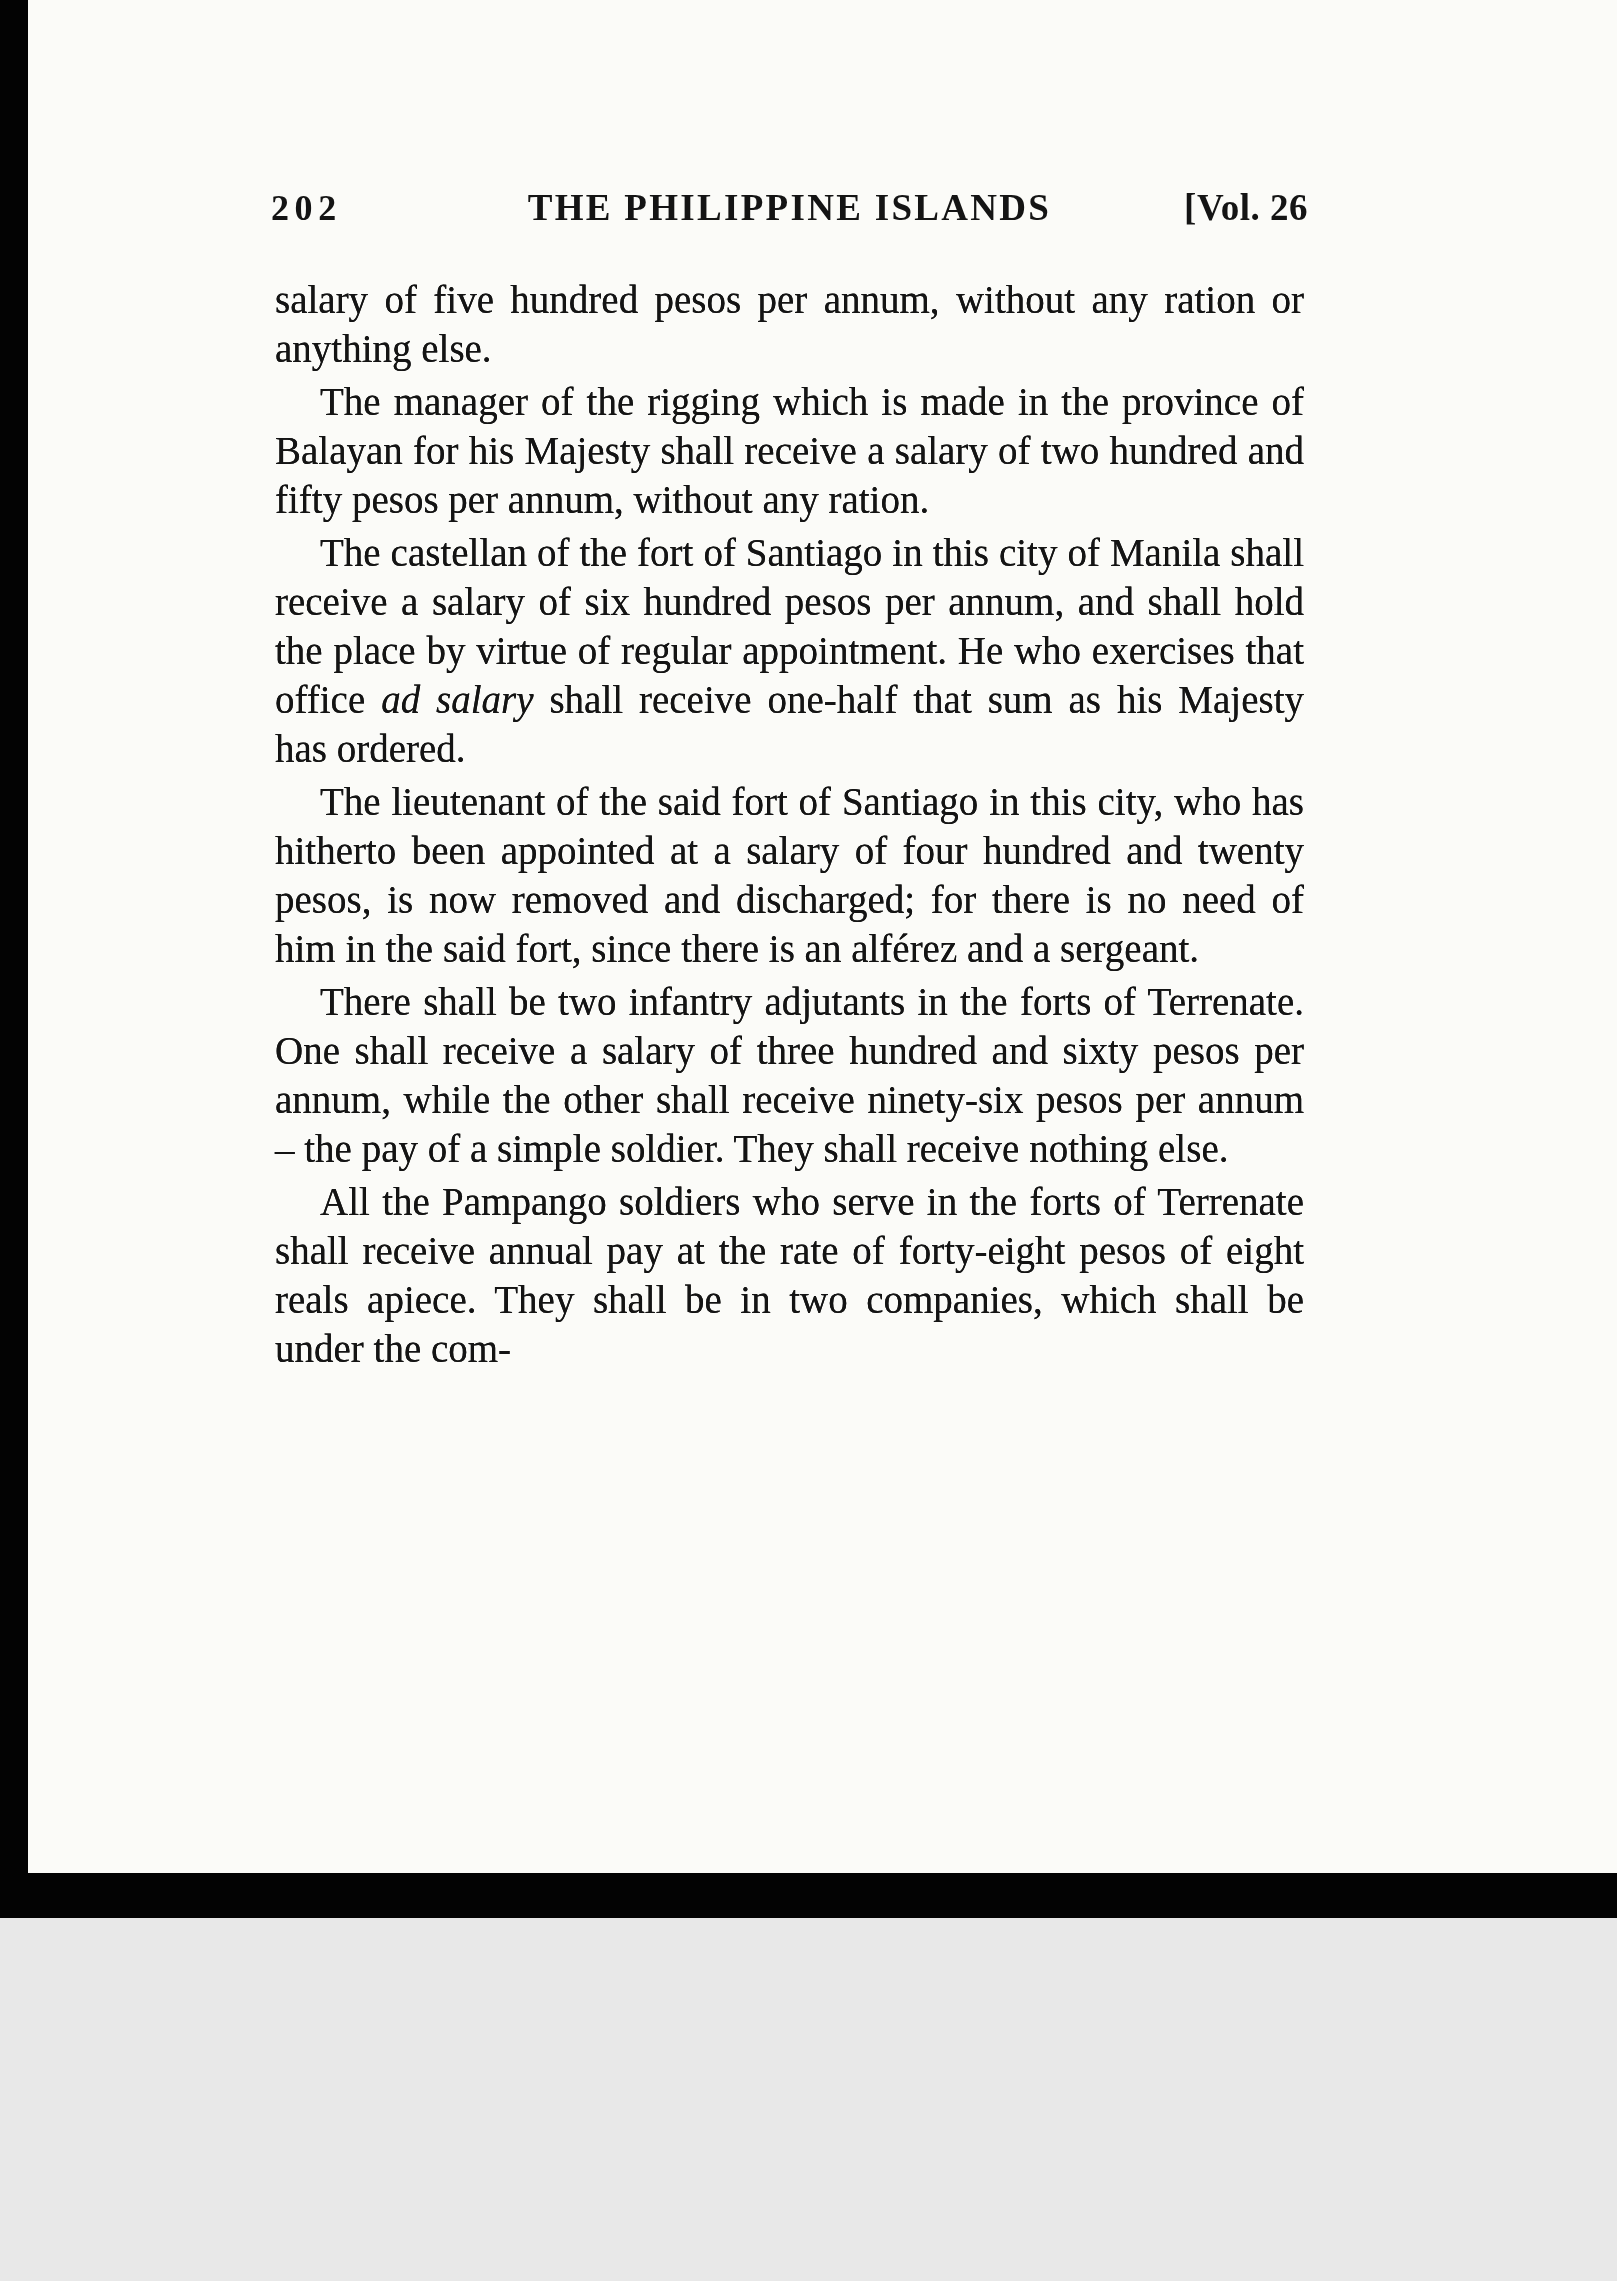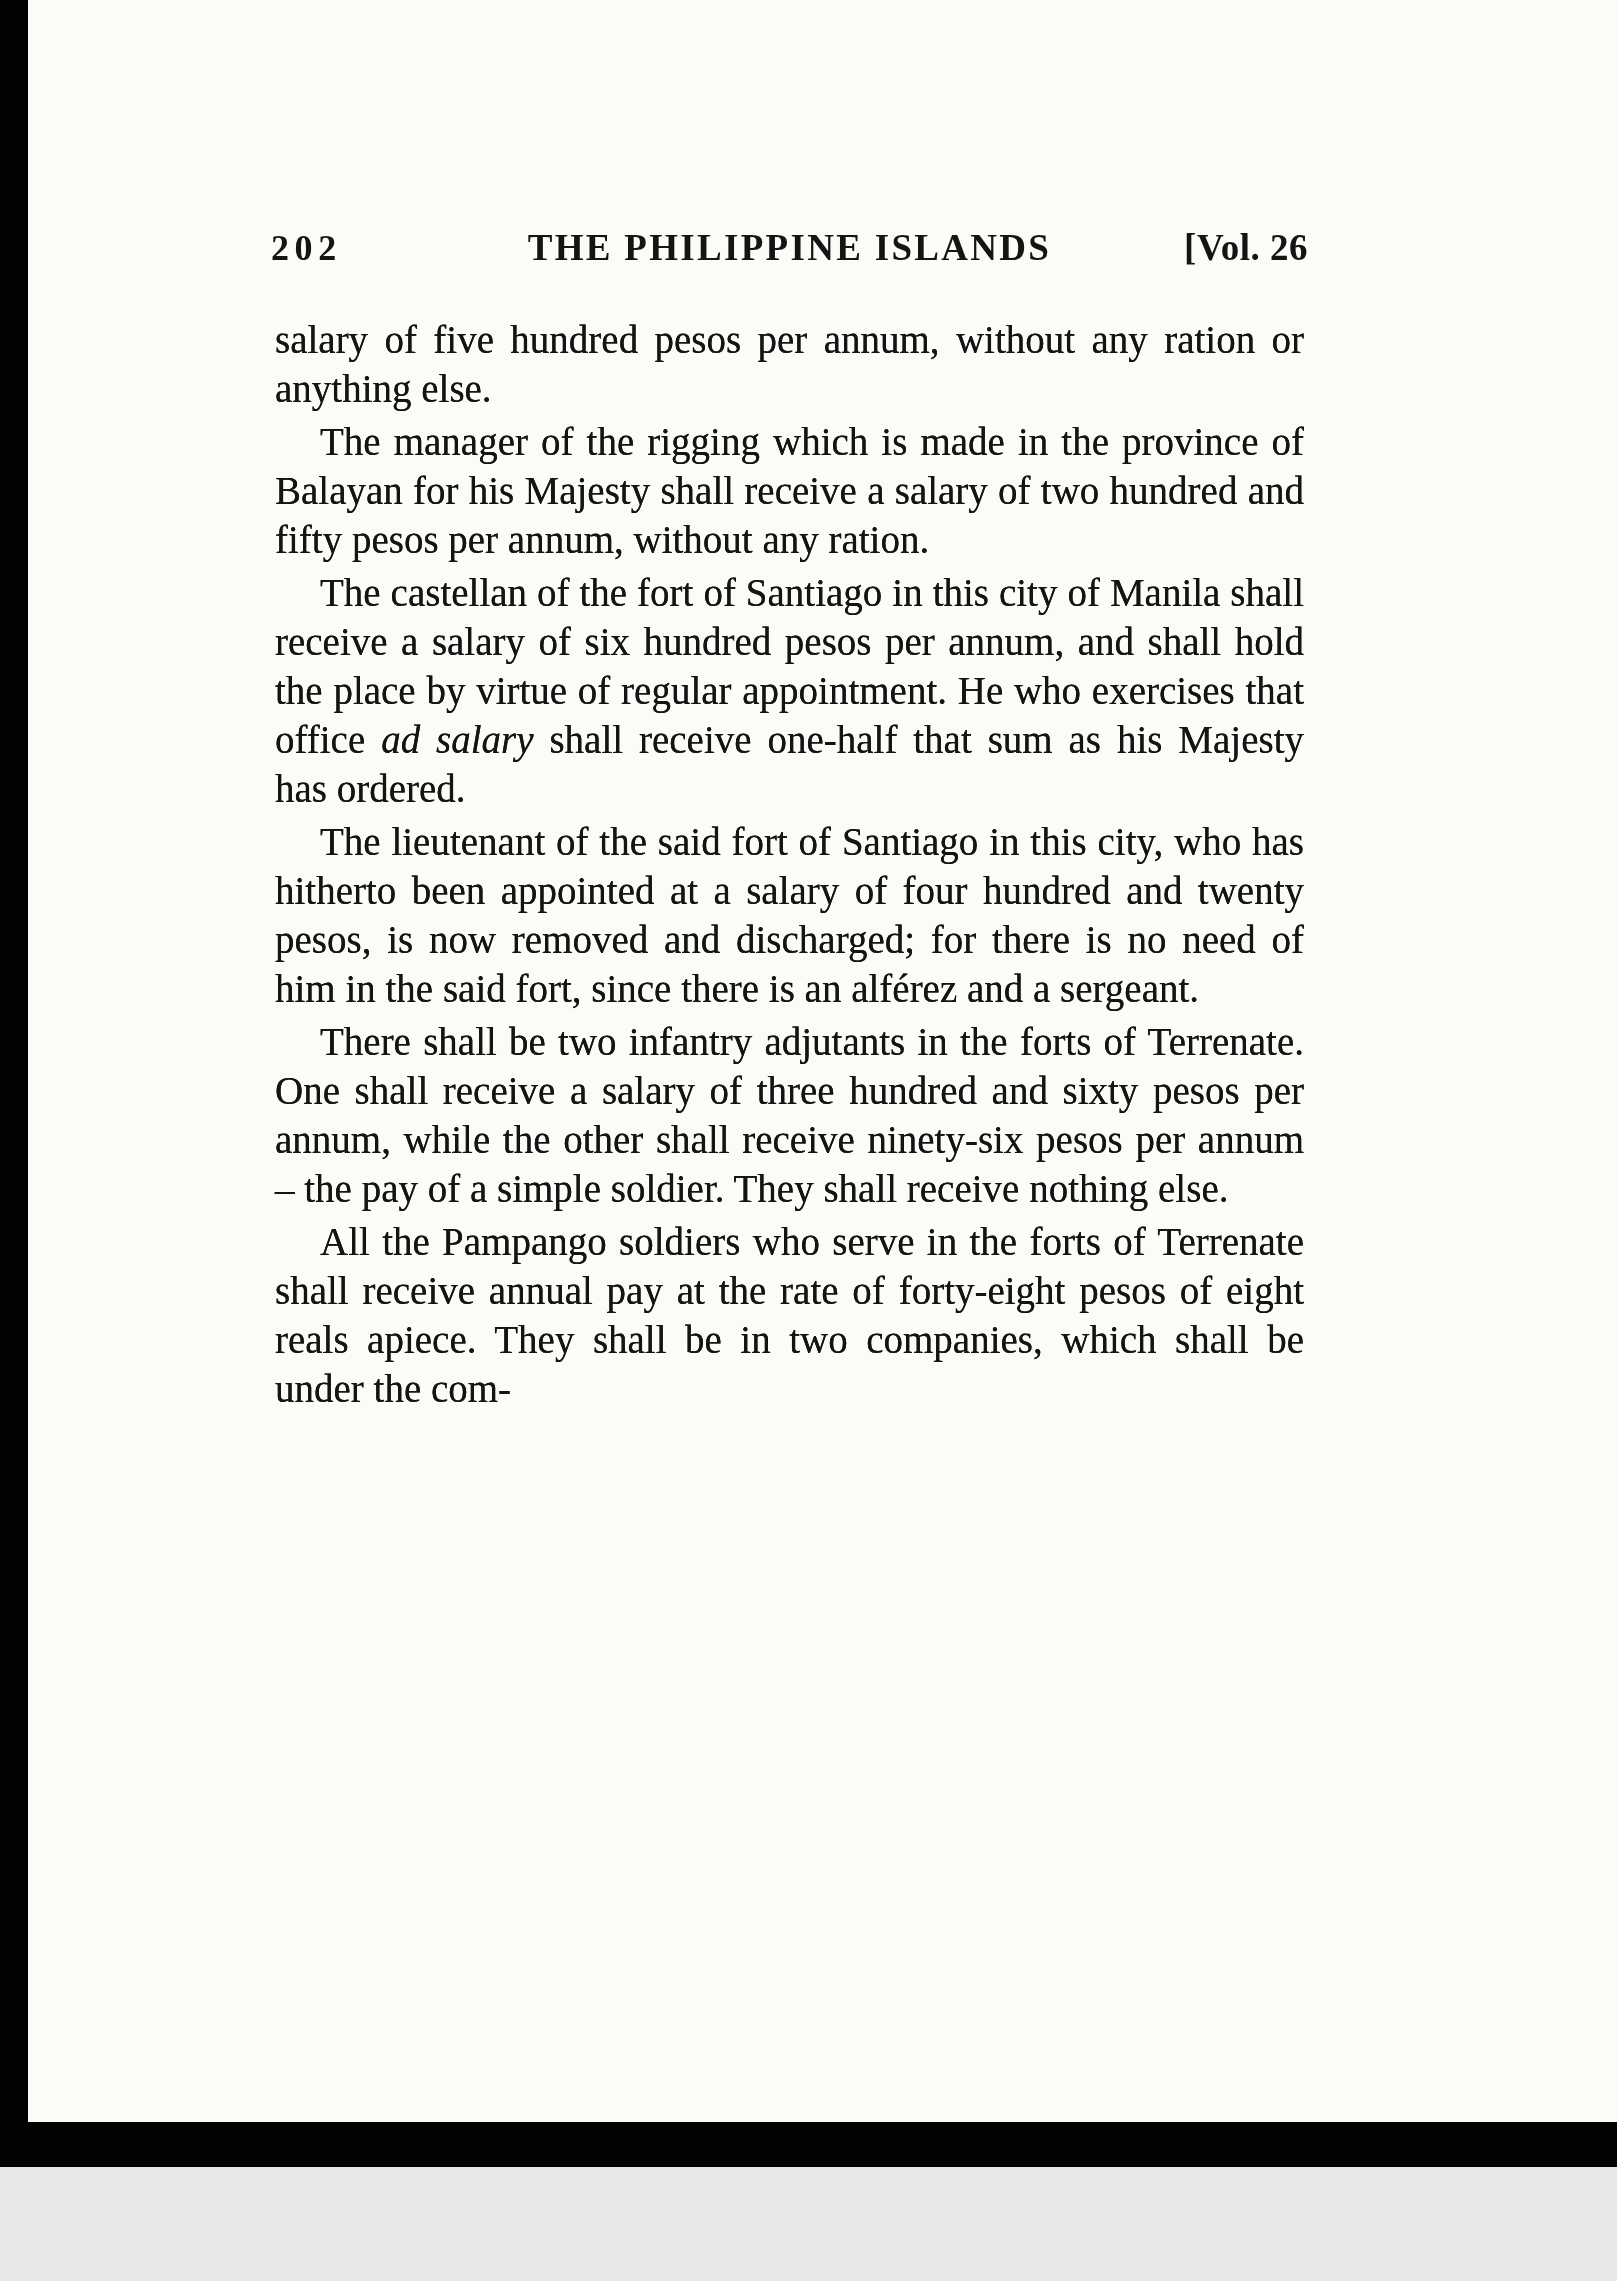--- a/index.html
+++ b/index.html
@@ -3,21 +3,21 @@
 <meta charset="utf-8">
 <style>
   html, body {
     margin: 0;
     padding: 0;
     background: #e8e8e8;
   }
   .page {
     position: relative;
     width: 1618px;
-    height: 2167px;
+    height: 1918px;
     background: #fbfbf8;
     font-family: "Liberation Serif", "DejaVu Serif", serif;
     color: #141414;
     overflow: hidden;
   }
   
   .edge-left {
     position: absolute;
     left: 0; top: 0;
     width: 28px; height: 100%;
@@ -46,21 +46,20 @@
     font-size: 36px;
     font-weight: bold;
     letter-spacing: 5.6px;
   }
   .running-title {
     justify-self: center;
     font-size: 37px;
     font-weight: bold;
     letter-spacing: 2.3px;
     white-space: nowrap;
-    margin-top: 40px;
   }
   .volume {
     justify-self: end;
     font-size: 37px;
     font-weight: bold;
     letter-spacing: 0.5px;
   }
   .body-text {
     font-size: 39px;
     line-height: 49px;

